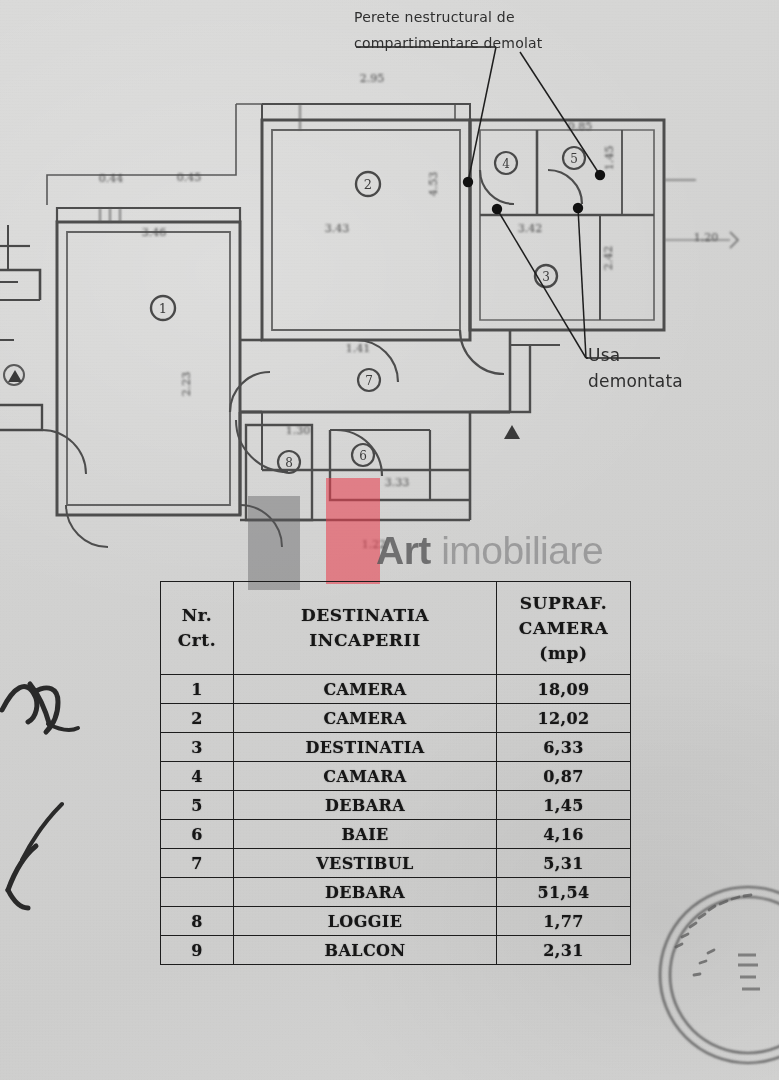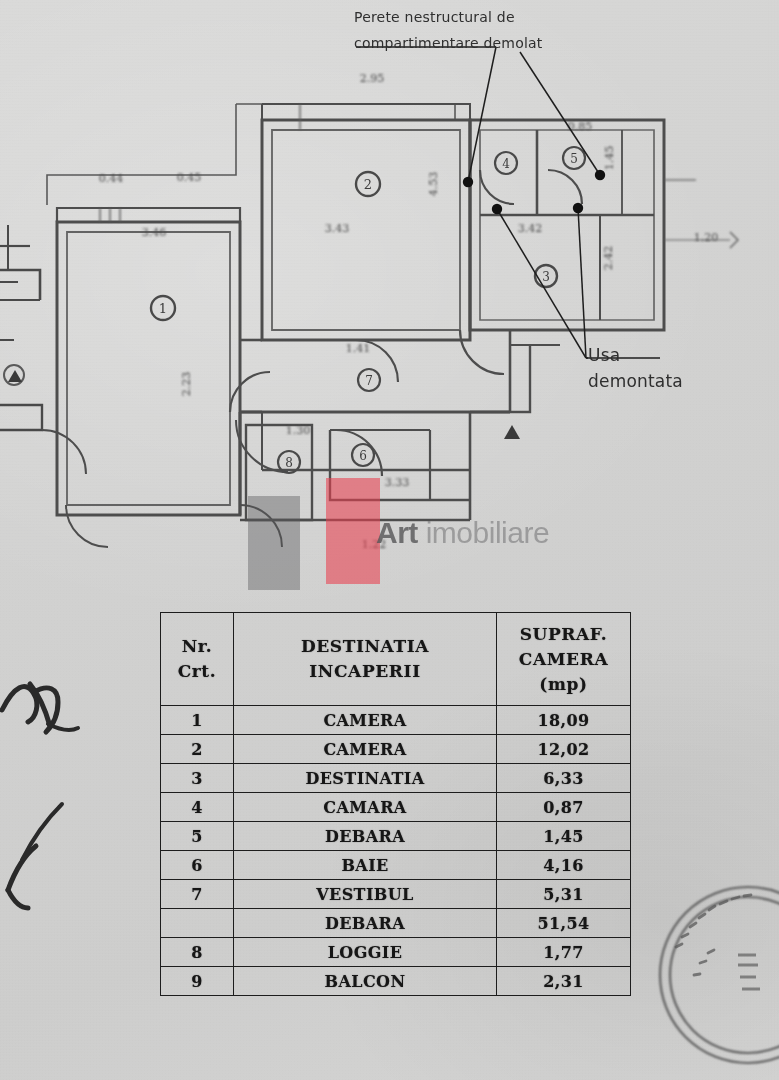--- a/index.html
+++ b/index.html
@@ -54,30 +54,30 @@
     background:rgba(90,90,92,.42);
   }
   #wm-mark{
     position:absolute;left:0;top:0;width:140px;height:112px;
   }
   #wm-red-rect{
     position:absolute;left:78px;top:0px;width:54px;height:106px;
     background:rgba(233,63,79,.58);
   }
   #wm-text{
-    position:absolute;left:128px;top:32px;
-    font-size:30px;line-height:45px;letter-spacing:-.5px;
+    position:absolute;left:128px;top:50px;
+    font-size:39px;line-height:45px;letter-spacing:-.5px;
     white-space:nowrap;
   }
   #wm-art{ color:rgba(86,86,88,.80); font-weight:700; }
   #wm-imo{ color:rgba(120,120,122,.60); font-weight:400; }
 
   
   #tbl{
-    position:absolute;left:160px;top:612px;width:467px;
+    position:absolute;left:160px;top:581px;width:467px;
     border-collapse:collapse;
     table-layout:fixed;
     padding-left:16px;
   }
   #tbl td{
     border:1.6px solid #1d1d1d;
     color:#161616;
     font-family:"DejaVu Serif", serif;
     font-weight:700;
     text-align:center;

